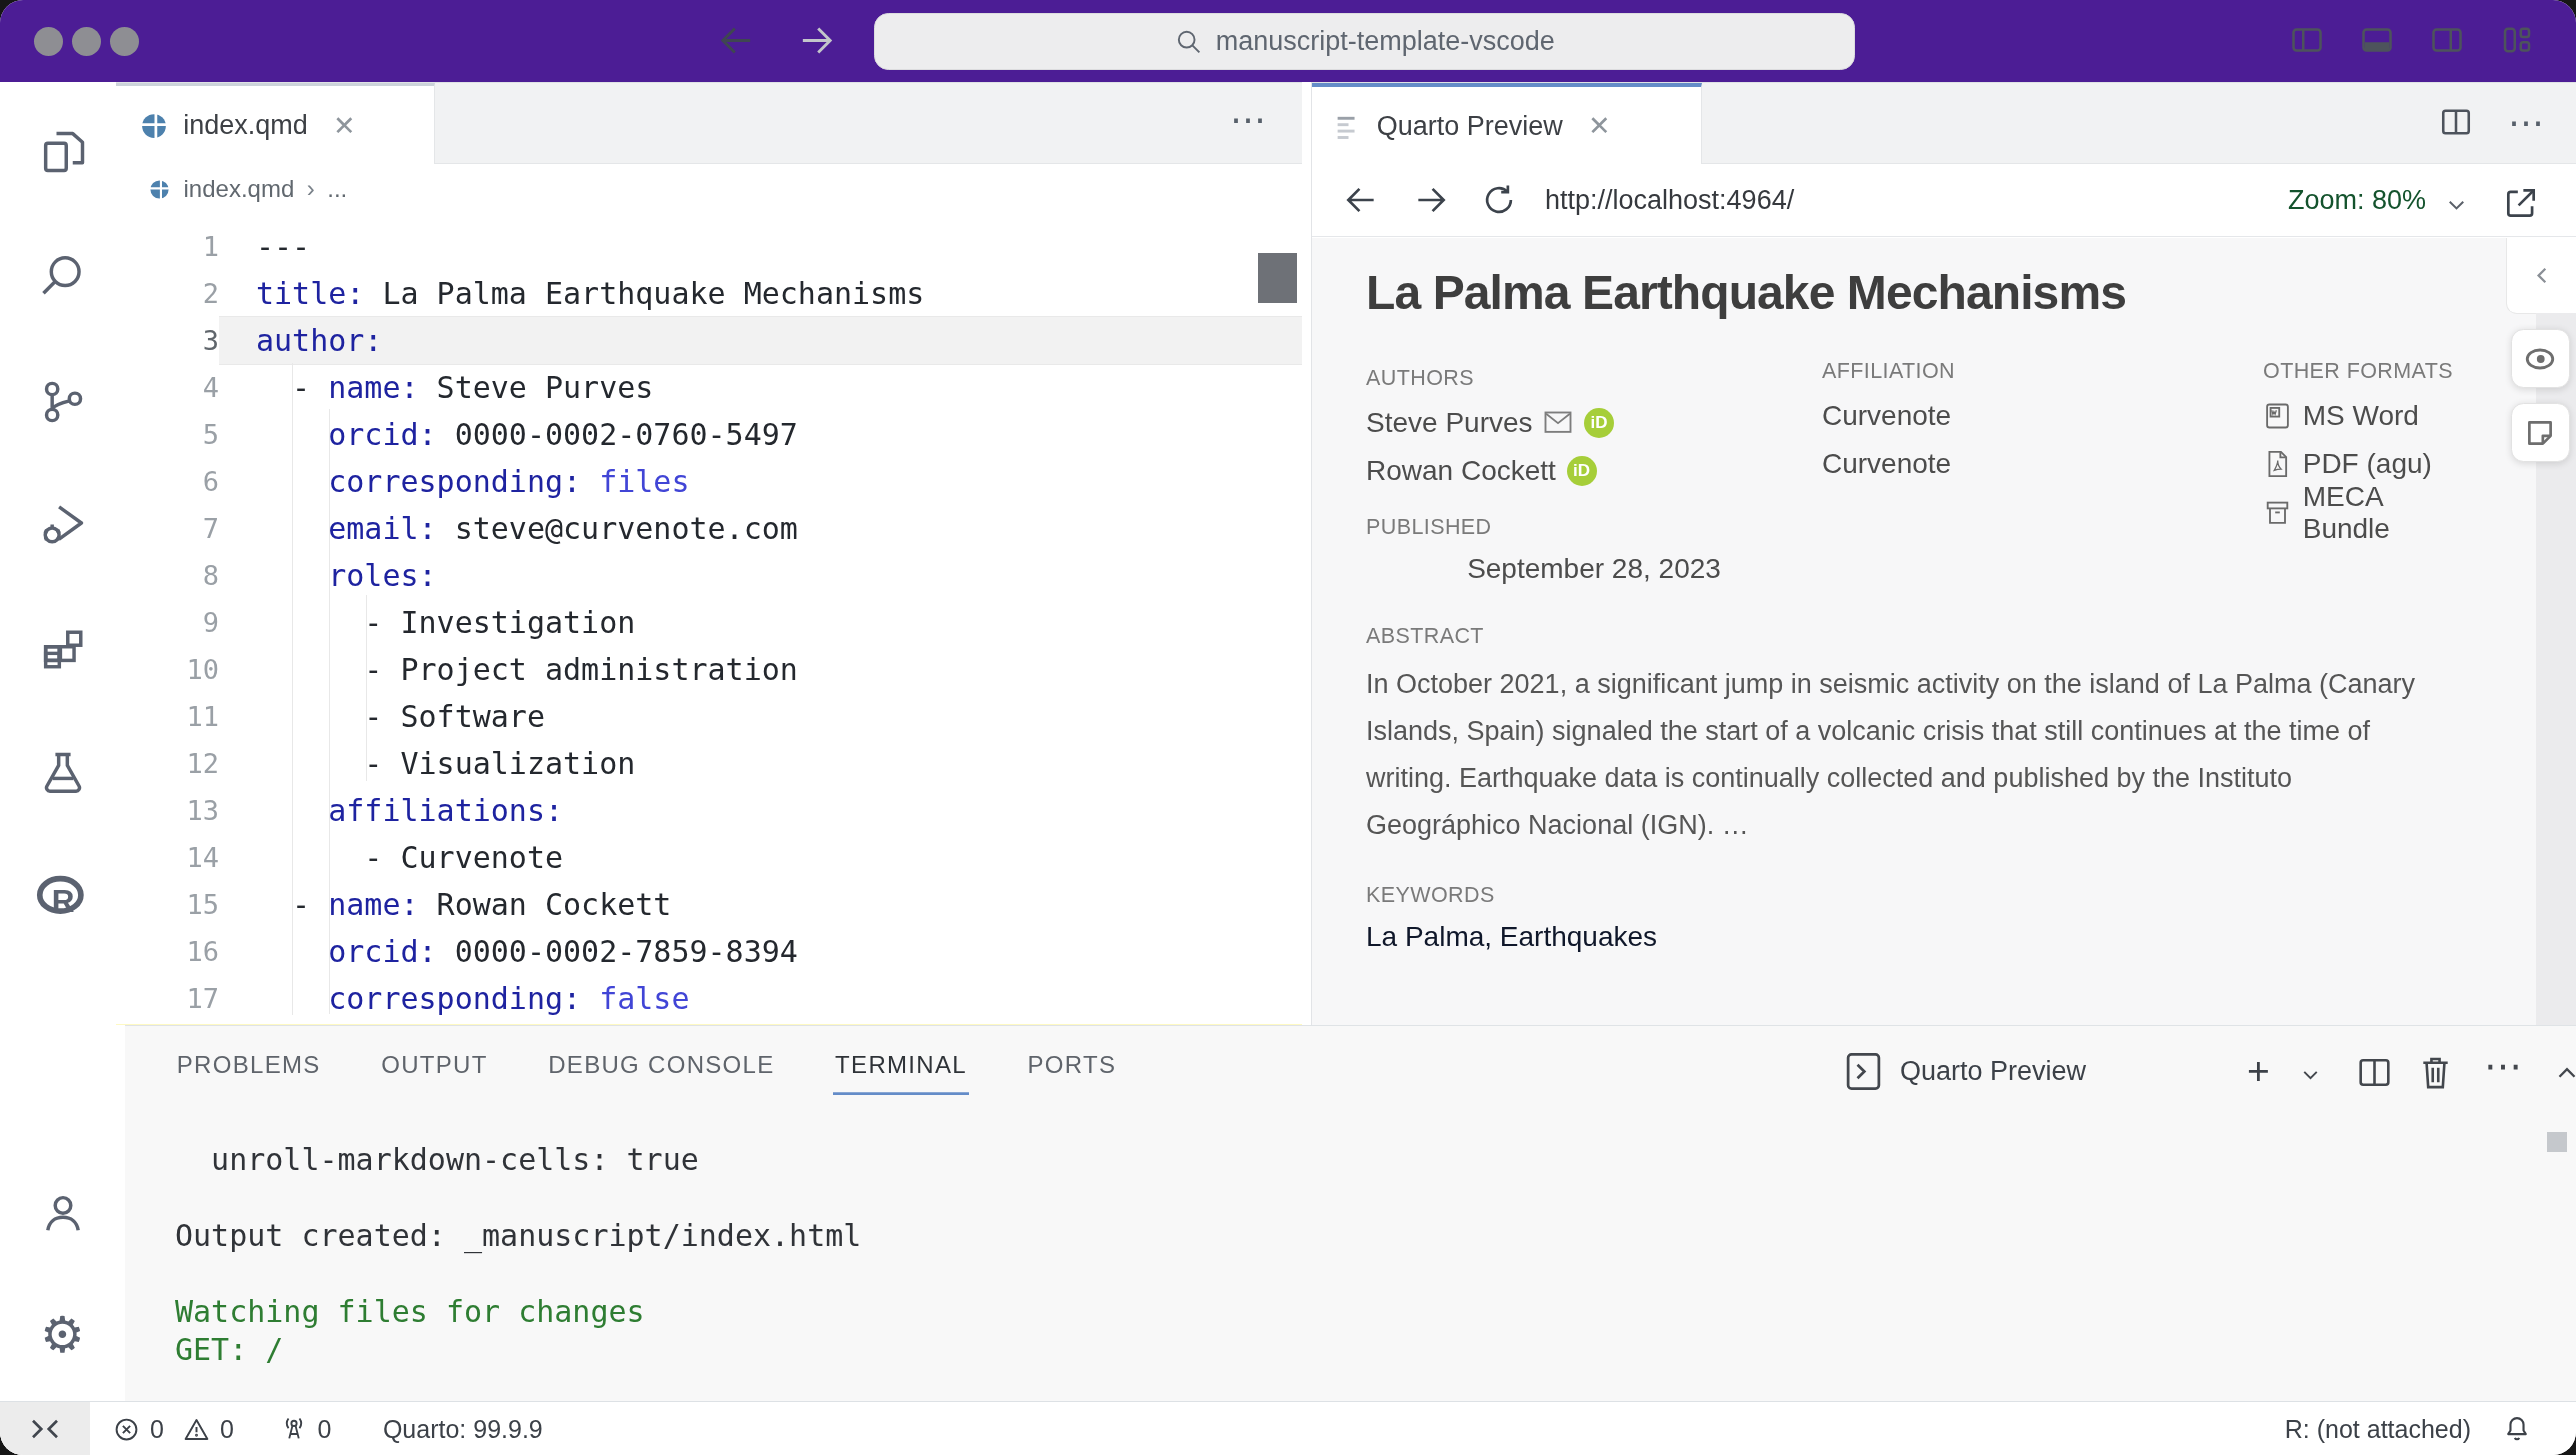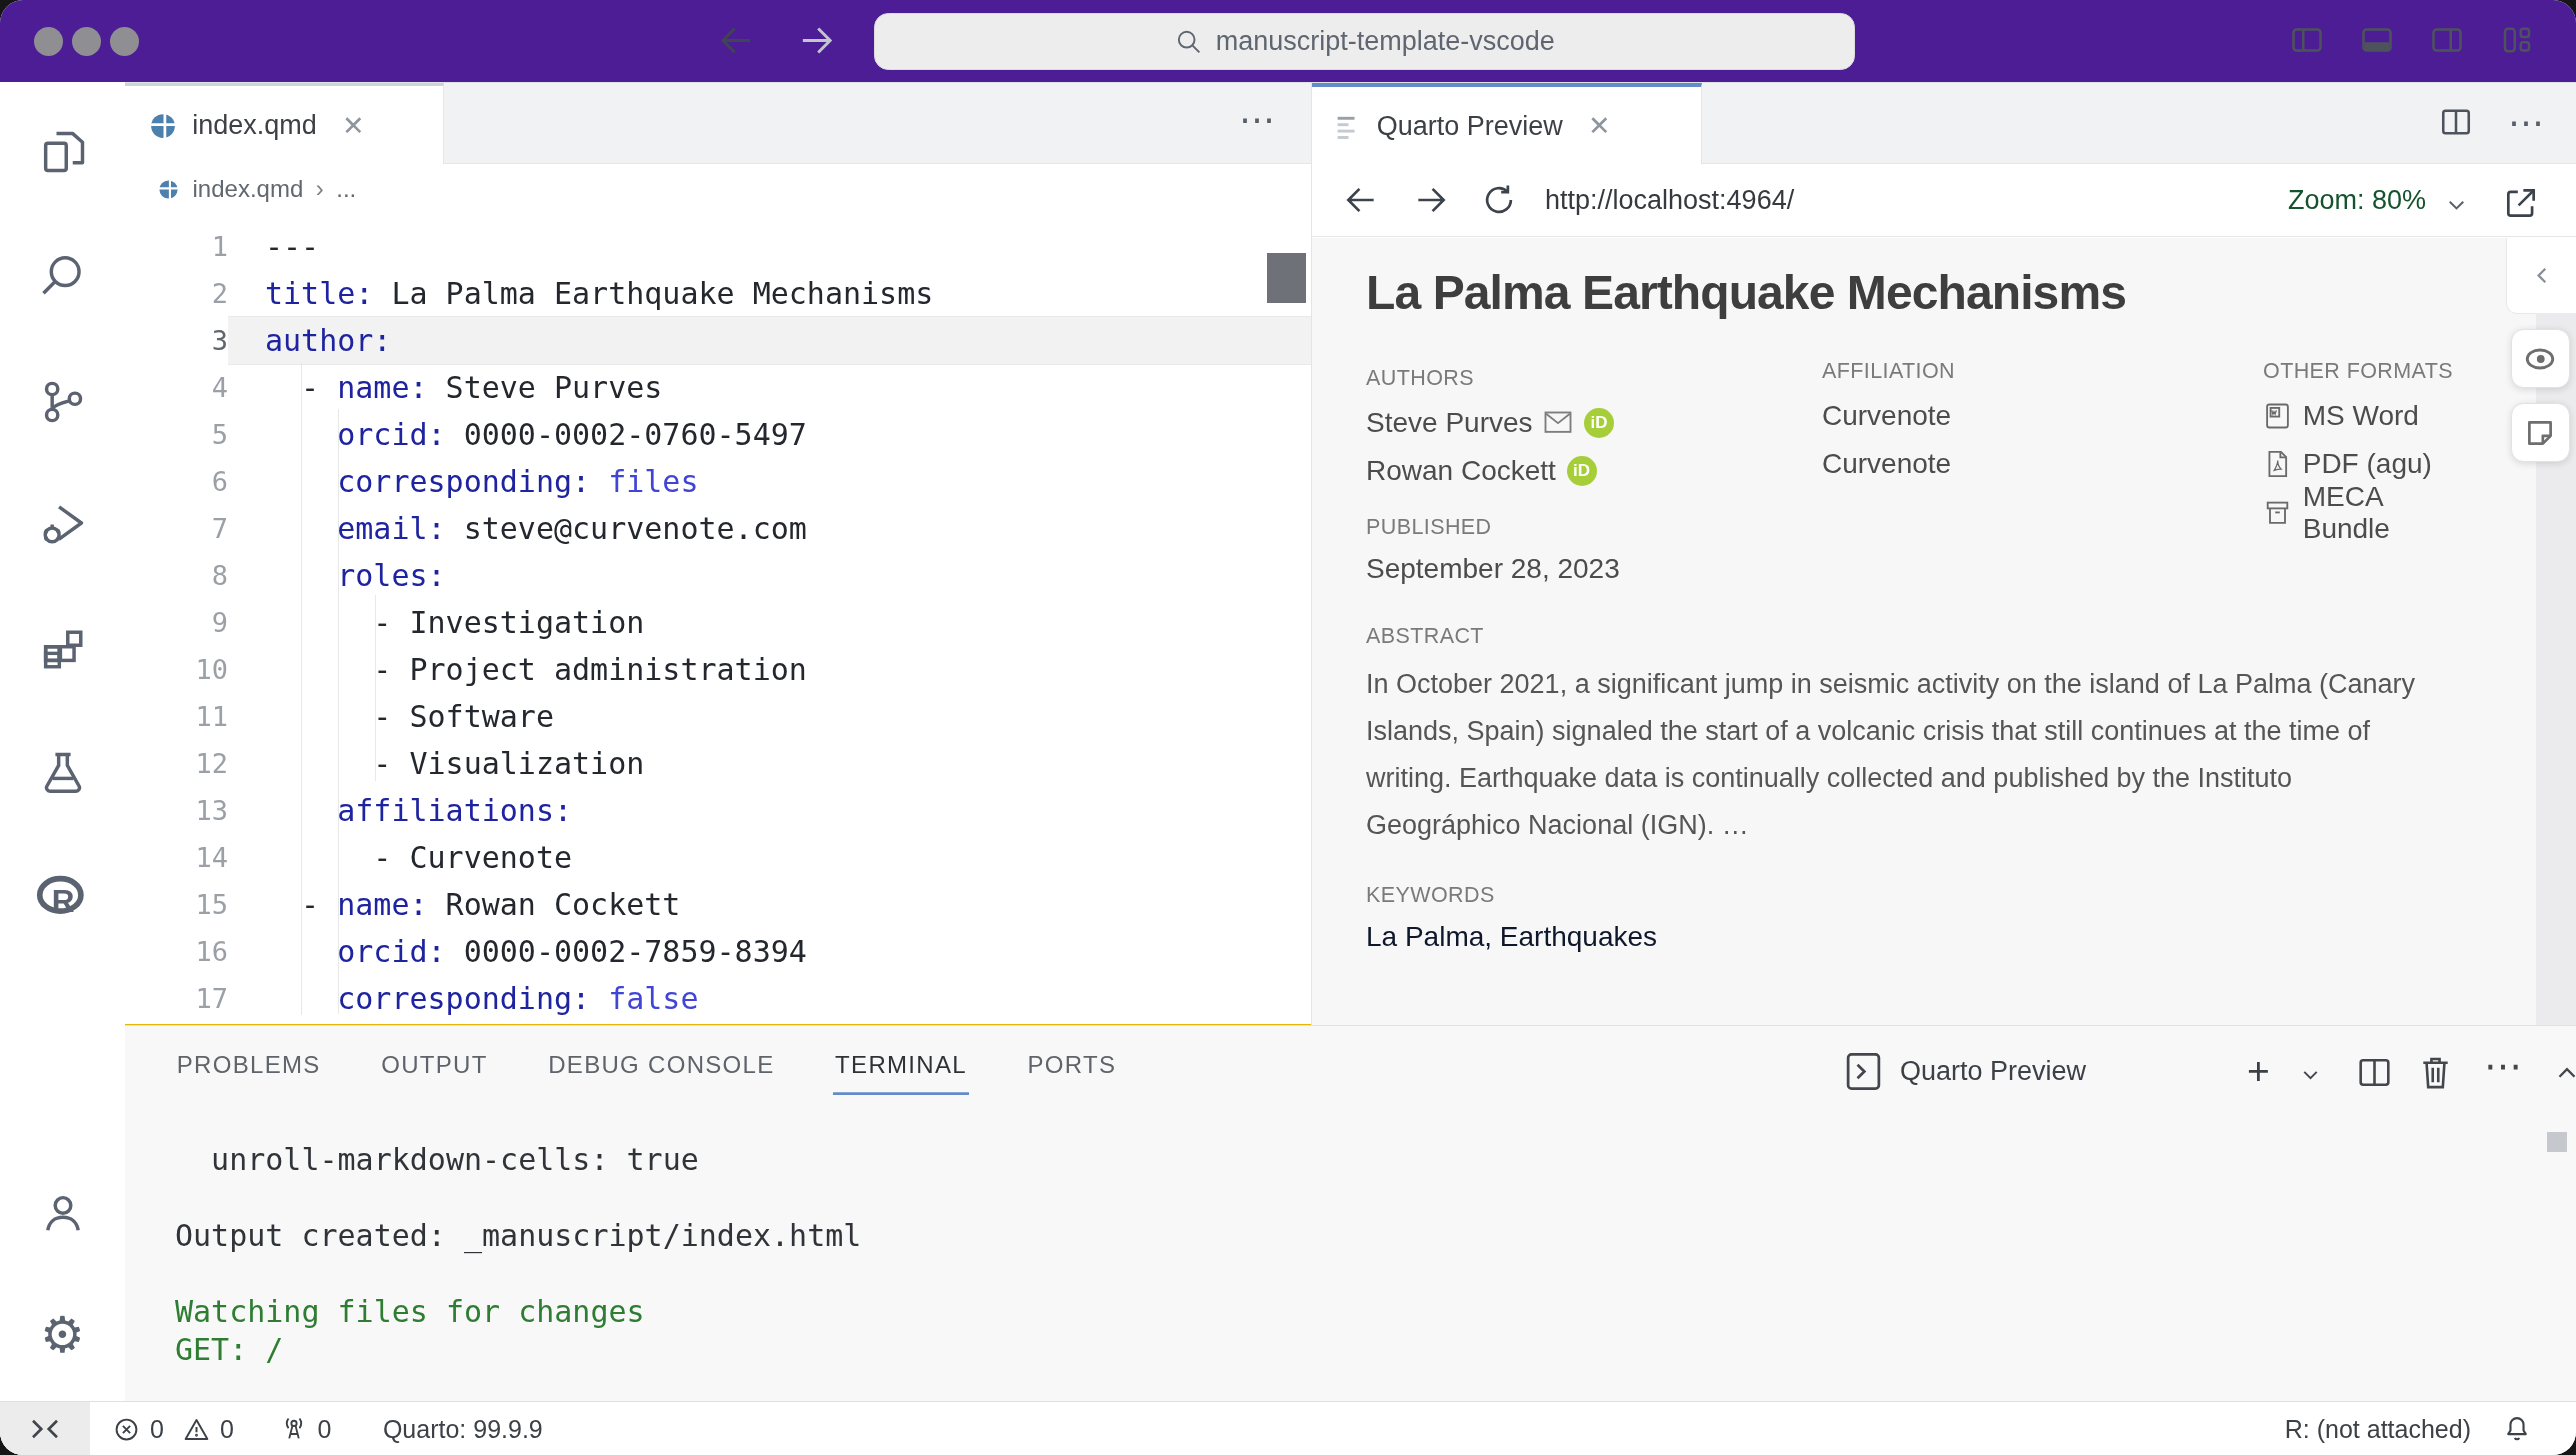--- a/index.html
+++ b/index.html
@@ -17,21 +17,21 @@
     background:#ededee;border:0.9px solid #dcdcde;display:flex;align-items:center;justify-content:center;gap:12.5px;}
   .searchbox .stext{font-size:27px;color:#5f6670;}
   .tb-icons{position:absolute;right:40px;top:21.5px;display:flex;gap:32px;align-items:center;}
 
   
   .activitybar{position:absolute;left:0;top:82px;width:125px;height:1318px;background:#ffffff;border-right:0.9px solid #e3e5e8;}
   .ab-item{position:absolute;left:0;width:125px;display:flex;justify-content:center;}
   .gear-glyph{font-family:"DejaVu Sans",sans-serif;font-size:50px;color:#5b6270;line-height:50px;}
 
   
-  .editor-group{position:absolute;left:125px;top:82px;width:1186px;height:943px;background:#eab308;}
+  .editor-group{position:absolute;left:116px;top:82px;width:1186px;height:943px;background:#fef9c3;}
   .tabbar{position:absolute;left:0;top:0;width:100%;height:82px;background:#f1f2f3;border-top:0.9px solid #dfe2e5;border-bottom:0.9px solid #e4e6e8;box-sizing:border-box;}
   .tab{position:absolute;left:0;top:0;height:82px;background:#ffffff;display:flex;align-items:center;box-sizing:border-box;border-right:0.9px solid #e4e6e8;}
   .tab-editor{width:319px;border-top:3.6px solid #ccd3da;padding:0 23px;}
   .tab-label{font-size:27px;color:#3d4045;margin-left:14.3px;}
   .tab-close{font-size:27px;color:#8e959c;margin-left:25px;}
   .editor-more{position:absolute;right:36px;top:16px;font-size:36px;color:#57606a;}
   .breadcrumb{position:absolute;left:0;top:82px;width:100%;height:50px;background:#ffffff;display:flex;align-items:center;padding-left:32px;box-sizing:border-box;gap:12.5px;font-size:24px;color:#61686f;}
   .crumb-sep{color:#7a828a;}
   .code-area{position:absolute;left:0;top:132px;width:100%;height:810px;background:#ffffff;overflow:hidden;padding-top:9px;box-sizing:border-box;}
   .code-row{display:flex;height:47px;line-height:47px;font-family:"DejaVu Sans Mono",monospace;font-size:30px;white-space:pre;}
@@ -57,21 +57,21 @@
   .pv-ext{position:absolute;right:36px;top:19.7px;}
   .pv-content{position:absolute;left:0;top:156px;width:1265px;height:787px;background:#f7f7f8;box-sizing:border-box;padding:27px 107px 0 54px;}
   .doc-title{font-size:48px;font-weight:bold;color:#3e3e3e;letter-spacing:-0.9px;margin:0 0 39px 0;}
   .meta-row{display:flex;}
   .meta-col1{width:456px;margin-top:7px;}
   .meta-col2{width:456px;}
   .meta-label{font-size:21.5px;color:#7a7a7a;letter-spacing:0.4px;margin-bottom:12.5px;}
   .meta-line{display:flex;align-items:center;gap:10.7px;height:38px;margin-bottom:10.7px;font-size:28px;color:#4c4c4c;}
   .orcid-badge{width:30px;height:30px;border-radius:50%;background:#a6ce39;color:#ffffff;font-size:17px;font-weight:bold;display:flex;align-items:center;justify-content:center;}
   .pub-block{margin-top:25px;}
-  .pub-date{font-size:28px;color:#4c4c4c;margin-top:1.8px;}
+  .pub-date{font-size:28px;color:#4c4c4c;margin-top:1.8px;text-align:center;}
   .abs-block{margin-top:39px;}
   .abs-text{width:1056px;font-size:27px;line-height:47px;color:#555555;margin-top:5.4px;}
   .kw-block{margin-top:34px;}
   .kw-text{font-size:28px;color:#0f172a;margin-top:3.6px;}
   .rail-head{position:absolute;right:0;top:0;width:70px;height:75px;background:#ffffff;border-left:0.9px solid #e8e8e8;border-bottom:0.9px solid #e8e8e8;border-bottom-left-radius:10.7px;display:flex;align-items:center;justify-content:center;}
   .rail-track{position:absolute;right:0;top:75px;width:41px;height:712px;background:#ebebed;}
   .float-btn{position:absolute;right:7.2px;width:57px;height:57px;background:#ffffff;border:0.9px solid #e2e2e2;border-radius:12.5px;box-shadow:0 1.8px 7.2px rgba(0,0,0,0.12);display:flex;align-items:center;justify-content:center;color:#6e6e6e;}
   .fb1{top:91px;} .fb2{top:165px;}
 
   

